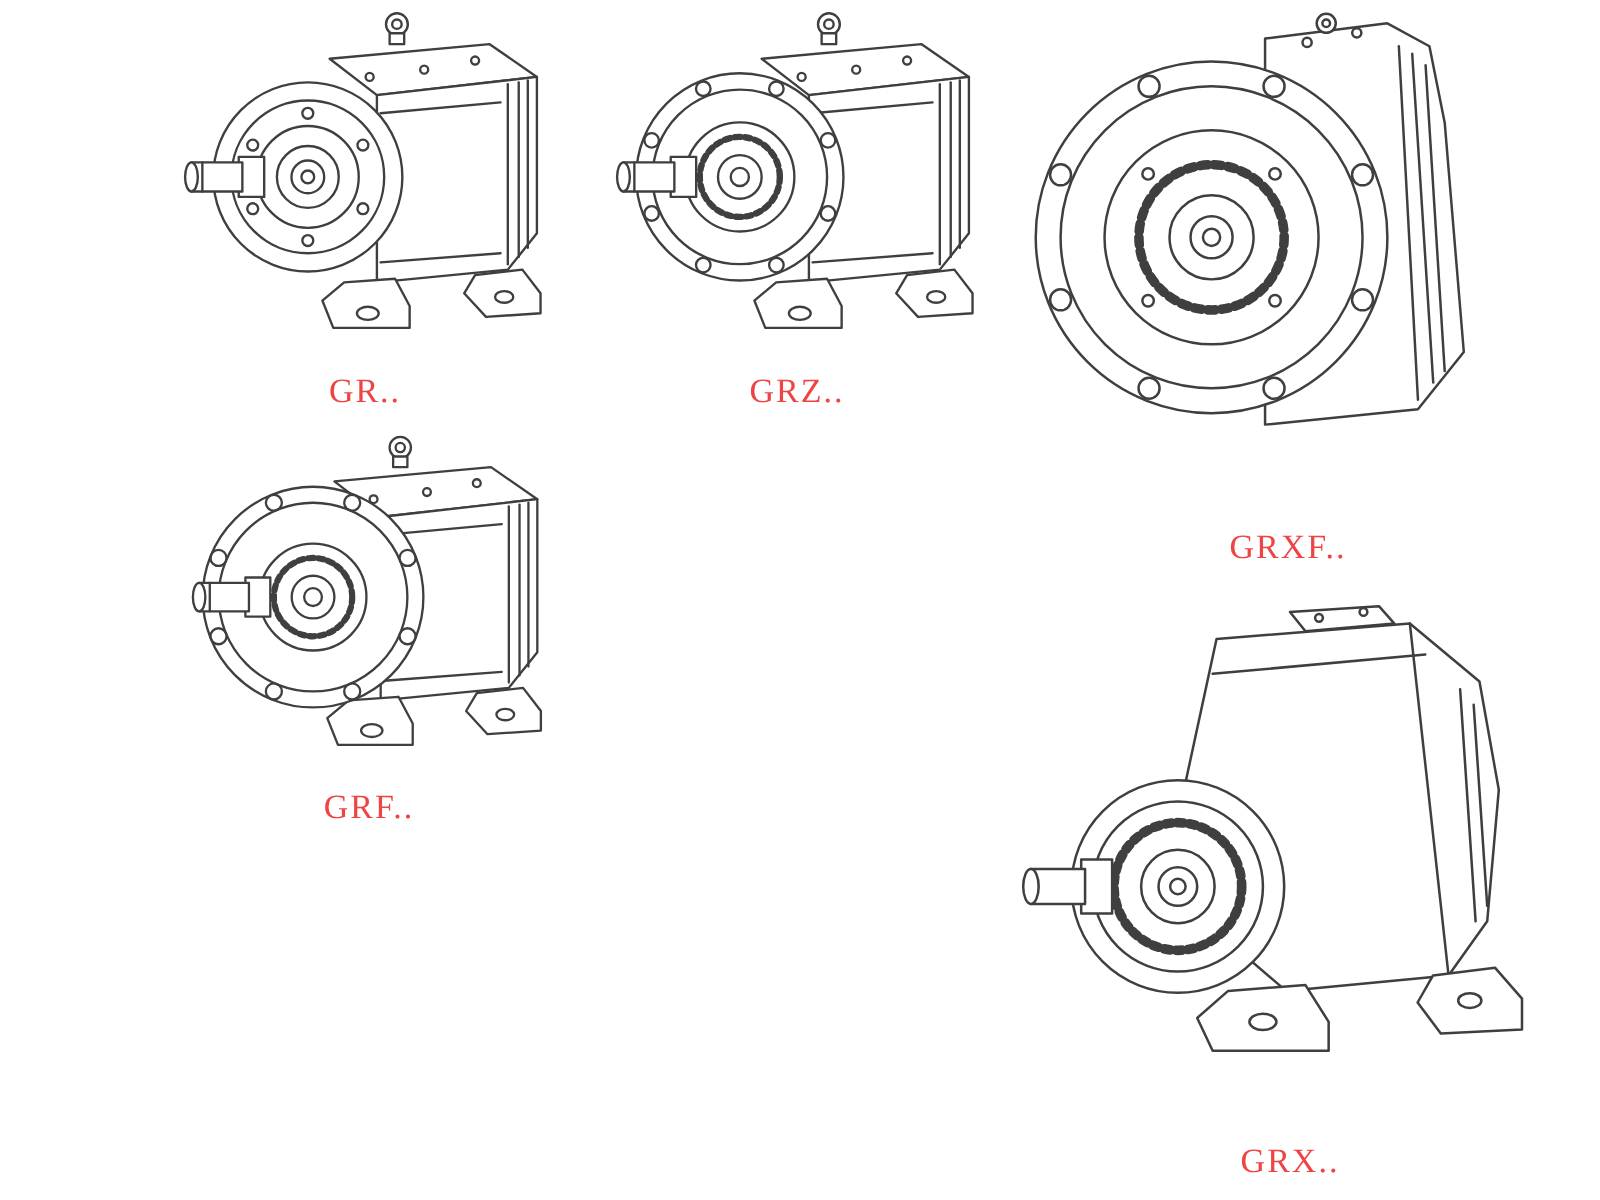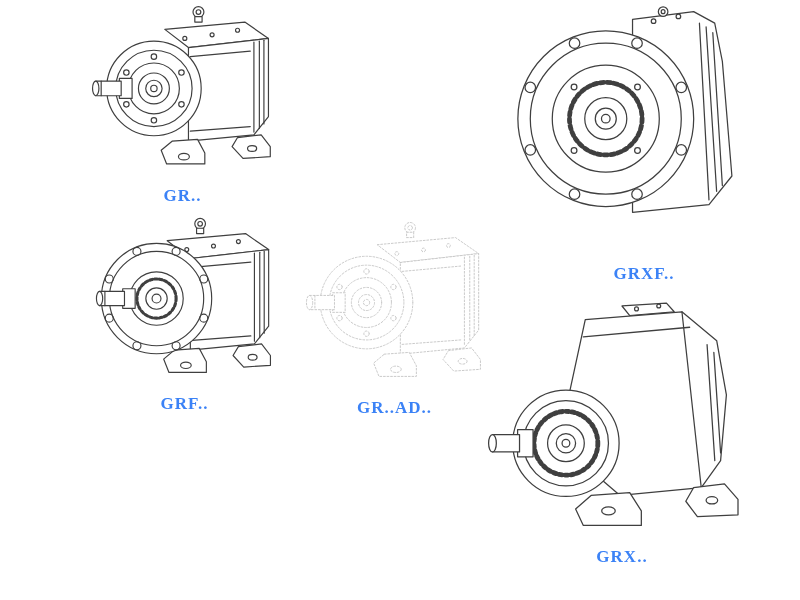--- a/index.html
+++ b/index.html
@@ -1,19 +1,19 @@
 <!DOCTYPE html>
 <html><head>
 <meta charset="utf-8">
 <style>
   html,body{margin:0;padding:0;background:#fff;}
   .canvas{position:relative;width:800px;height:600px;background:#ffffff;overflow:hidden;
           font-family:"Liberation Serif", serif;}
   .fig{position:absolute;margin:0;display:flex;flex-direction:column;align-items:center;}
-  .cap{font-weight:bold;font-size:17px;letter-spacing:1px;color:#3b82f6;text-align:center;margin-top:2px;}
+  .cap{font-weight:normal;font-size:17px;letter-spacing:1px;color:#ef4444;text-align:center;margin-top:2px;}
   svg.drawing{stroke:#3f3f3f;stroke-width:1.3;fill:none;stroke-linejoin:round;stroke-linecap:round;display:block;}
   svg.ghost{stroke:#c3c3c3;stroke-width:1;stroke-dasharray:2 2;}
   .defs{position:absolute;width:0;height:0;overflow:hidden;}
 </style>
 </head>
 <body>
 
 <div class="canvas">
 
   <svg class="defs" aria-hidden="true">
@@ -166,43 +166,43 @@
     </defs>
   </svg>
 
   <figure class="fig" style="left:80px;top:2px;width:205px;">
     <svg class="drawing" viewBox="0 0 220 200" width="200" height="182">
         <use href="#unit-gr"></use>
       </svg>
     <figcaption class="cap">GR..</figcaption>
   </figure>
 
+  <figure class="fig" style="left:296px;top:2px;width:205px;">
+    <svg class="drawing" viewBox="0 0 220 200" width="200" height="182">
+        <use href="#unit-grz"></use>
+      </svg>
+    <figcaption class="cap">GRZ..</figcaption>
+  </figure>
 
   <figure class="fig" style="left:498px;top:4px;width:292px;">
     <svg class="drawing" viewBox="0 0 280 270" width="268" height="258">
         <use href="#unit-grxf"></use>
       </svg>
     <figcaption class="cap">GRXF..</figcaption>
   </figure>
 
   <figure class="fig" style="left:82px;top:214px;width:205px;">
     <svg class="drawing" viewBox="0 0 220 200" width="196" height="178">
         <use href="#unit-grf"></use>
       </svg>
     <figcaption class="cap">GRF..</figcaption>
   </figure>
 
-  <figure class="fig" style="left:292px;top:218px;width:205px;">
-    <svg class="drawing ghost" viewBox="0 0 220 200" width="196" height="178">
-        <use href="#unit-gr"></use>
-      </svg>
-    <figcaption class="cap">GR..AD..</figcaption>
-  </figure>
-
-  <figure class="fig" style="left:474px;top:298px;width:296px;">
+
+  <figure class="fig" style="left:497px;top:298px;width:296px;gap:24px;">
     <svg class="drawing" viewBox="0 0 300 255" width="290" height="247">
         <use href="#unit-grx"></use>
       </svg>
     <figcaption class="cap">GRX..</figcaption>
   </figure>
 
 
 
 </div>
 

